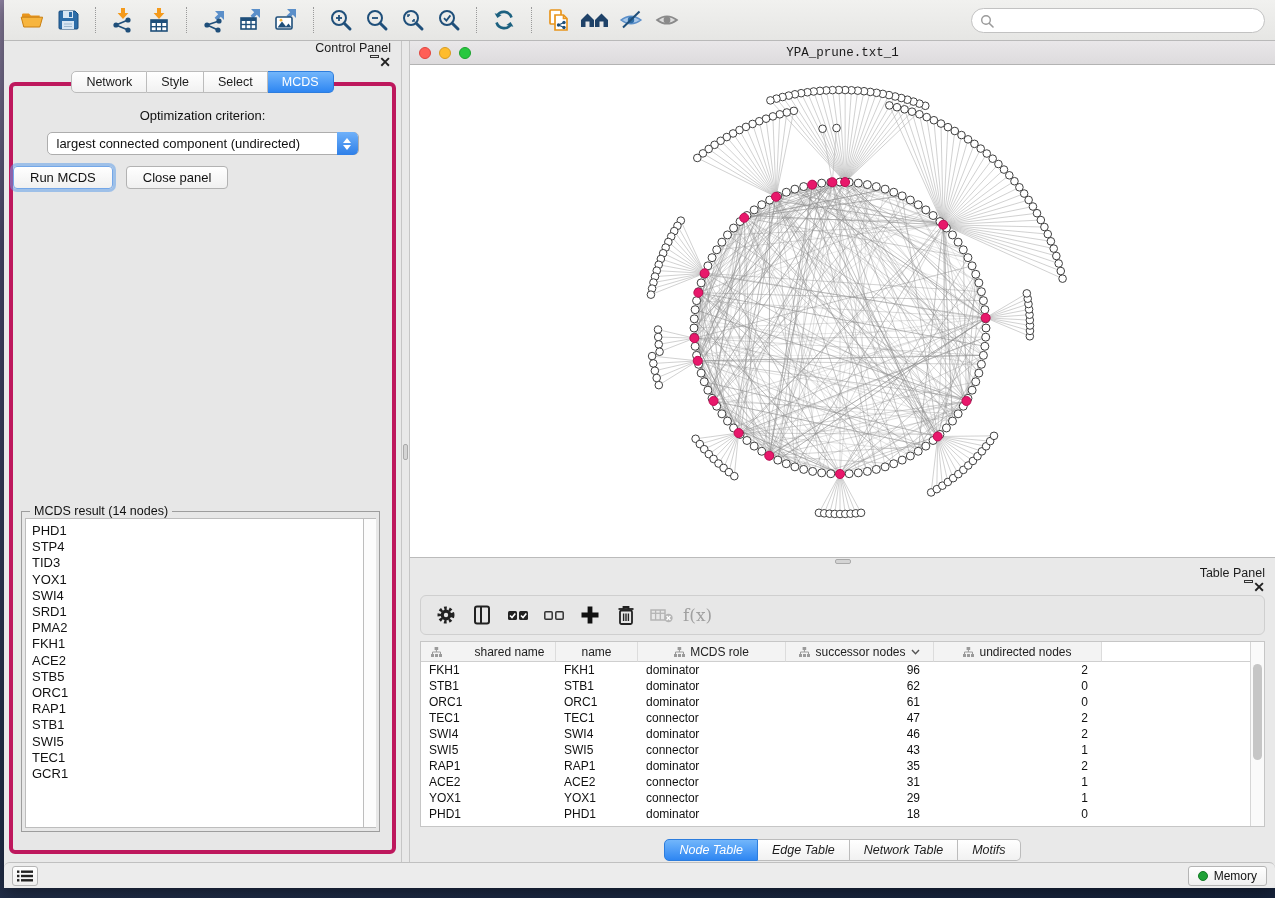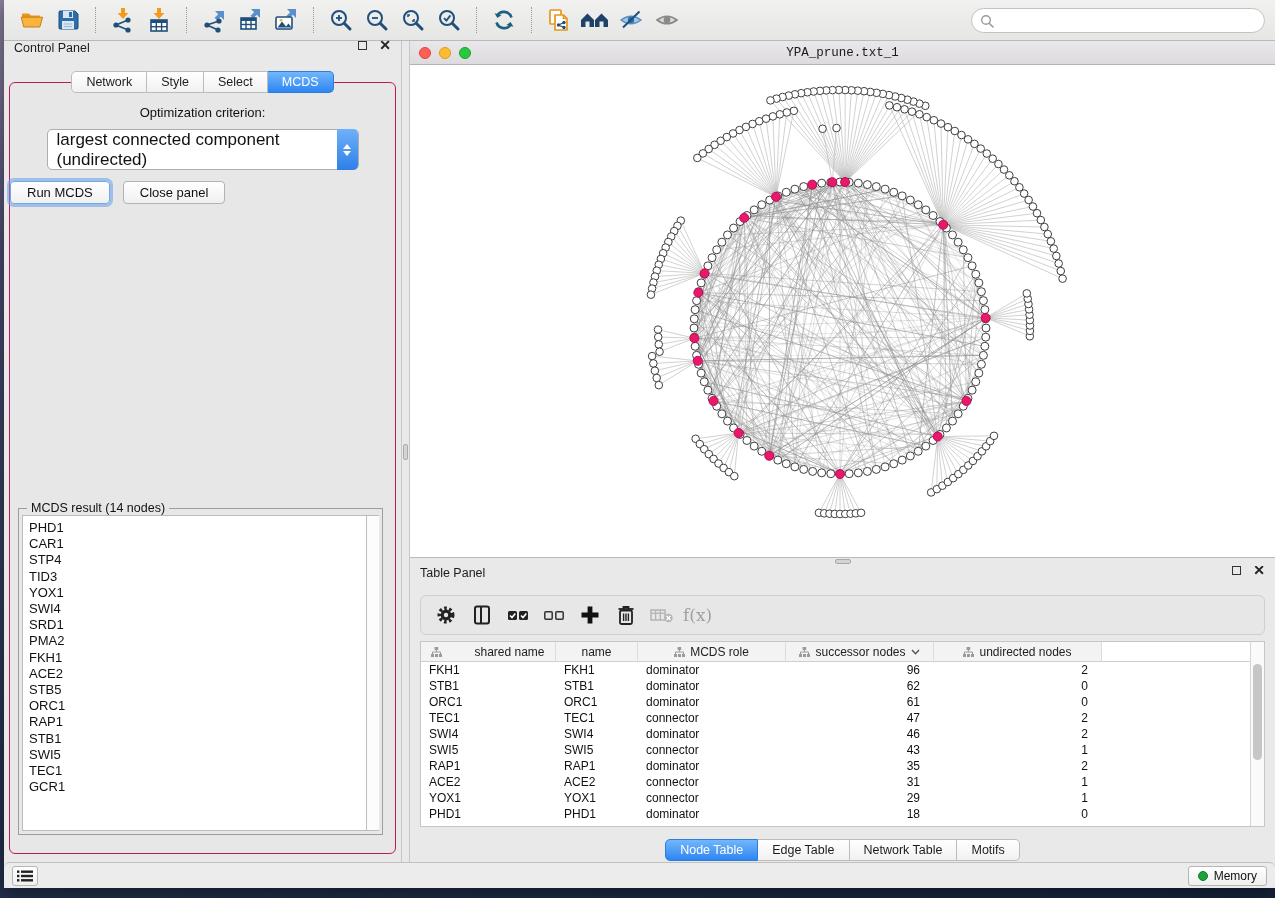--- a/index.html
+++ b/index.html
@@ -33,47 +33,47 @@
   .search-input {
     width:294px; height:25px; border:1px solid #c2c2c2; border-radius:13px;
     background:#fff; padding:0 10px 0 28px; font-size:13px; outline:none;
     font-family:"Liberation Sans", sans-serif;
   }
   
   .main { flex:1; display:flex; position:relative; min-height:0; }
   
   .control-panel { width:397px; flex:0 0 397px; position:relative; background:#e9e9e9; }
   .panel-titlebar {
-    height:26px; display:flex; align-items:flex-start; padding:0 10px; font-size:12.5px; color:#1c1c1c;
+    height:26px; display:flex; align-items:flex-end; padding:0 10px; font-size:12.5px; color:#1c1c1c;flex-direction:column;
   }
   .panel-title { flex:1; }
   .win-float {
     width:9px; height:9px; border:1.5px solid #333; margin-right:12px; background:transparent;
   }
   .win-close { font-size:14px; font-weight:bold; color:#222; line-height:9px; }
   .cp-tabs { display:flex; justify-content:center; position:relative; z-index:2; margin-top:4px; }
   .seg {
     height:22px; padding:0 14px; font-size:12.5px; display:flex; align-items:center;
     background:linear-gradient(#ffffff,#f1f1f1); border:1px solid #bcbcbc; border-left:none;
     color:#1c1c1c; cursor:default;
   }
   .seg:first-child { border-left:1px solid #bcbcbc; border-radius:5px 0 0 5px; }
   .seg:last-child { border-radius:0 5px 5px 0; }
   .seg.selected {
     background:linear-gradient(#72b6fb,#2e86f2); color:#fff; border-color:#2d7ddd;
   }
   .cp-body {
     position:absolute; left:5px; right:5px; top:41px; bottom:8px;
-    background:#e7e7e7; border:1px solid #be185d; border-radius:6px;
+    background:#e7e7e7; border:4px solid #be185d; border-radius:6px;
   }
   .opt-label { text-align:center; margin-top:22px; font-size:13px; color:#111; }
   .combo {
-    position:relative; margin:9px auto 0; width:312px; height:41px;
+    position:relative; margin:9px auto 0; width:312px; height:23px;
     background:#fff; border:1px solid #adadad; border-radius:5px;
-    display:flex; align-items:center; font-size:17px; padding-left:9px; color:#111;
+    display:flex; align-items:center; font-size:13px; padding-left:9px; color:#111;
   }
   .combo-cap {
     position:absolute; right:0; top:-1px; bottom:-1px; width:21px;
     background:linear-gradient(#6fb1fa,#2e7fe8); border-radius:0 5px 5px 0;
     display:flex; flex-direction:column; align-items:center; justify-content:center; gap:2px;
   }
   .tri-up { width:0; height:0; border-left:4px solid transparent; border-right:4px solid transparent; border-bottom:5px solid #fff; }
   .tri-dn { width:0; height:0; border-left:4px solid transparent; border-right:4px solid transparent; border-top:5px solid #fff; }
   .btn-row { display:flex; gap:13px; margin-top:11px; }
   .mac-btn {
@@ -142,21 +142,21 @@
   .th .treeicon { flex:0 0 auto; }
   .th-fill { flex:1; border-bottom:1px solid #cfcfcf; background:#fff; }
   .tbody .tr { display:flex; height:16px; align-items:center; }
   .td { padding:0 8px; color:#111; white-space:nowrap; overflow:hidden; }
   .td.num { text-align:right; }
   .vscroll {
     position:absolute; right:0; top:0; bottom:0; width:14px;
     background:#fafafa; border-left:1px solid #d6d6d6;
   }
   .vscroll .thumb { position:absolute; left:2px; right:2px; top:22px; height:96px; background:#c6c6c6; border-radius:5px; }
-  .tp-tabs { display:flex; justify-content:center; margin-top:12px; }
+  .tp-tabs { display:flex; justify-content:center; margin-top:12px;font-style:italic; }
   
   .statusbar {
     height:26px; flex:0 0 26px; background:#ececec; border-top:1px solid #c0c0c0;
     display:flex; align-items:center; padding:0 8px;border-radius:6px;
   }
   .list-btn {
     width:26px; height:20px; background:linear-gradient(#fff,#efefef); border:1px solid #b5b5b5;
     border-radius:3px; display:flex; align-items:center; justify-content:center;
   }
   .mem-btn {
@@ -344,21 +344,20 @@
           </span>
         </div>
         <div class="btn-row">
           <button class="mac-btn focused">Run MCDS</button>
           <button class="mac-btn">Close panel</button>
         </div>
         <div class="groupbox">
           <span class="groupbox-title">MCDS result (14 nodes)</span>
           <div class="mcds-list" id="mcds-list">
               <div class="mcds-item">PHD1</div>
-              <div class="mcds-item">CAR1</div>
               <div class="mcds-item">STP4</div>
               <div class="mcds-item">TID3</div>
               <div class="mcds-item">YOX1</div>
               <div class="mcds-item">SWI4</div>
               <div class="mcds-item">SRD1</div>
               <div class="mcds-item">PMA2</div>
               <div class="mcds-item">FKH1</div>
               <div class="mcds-item">ACE2</div>
               <div class="mcds-item">STB5</div>
               <div class="mcds-item">ORC1</div>

